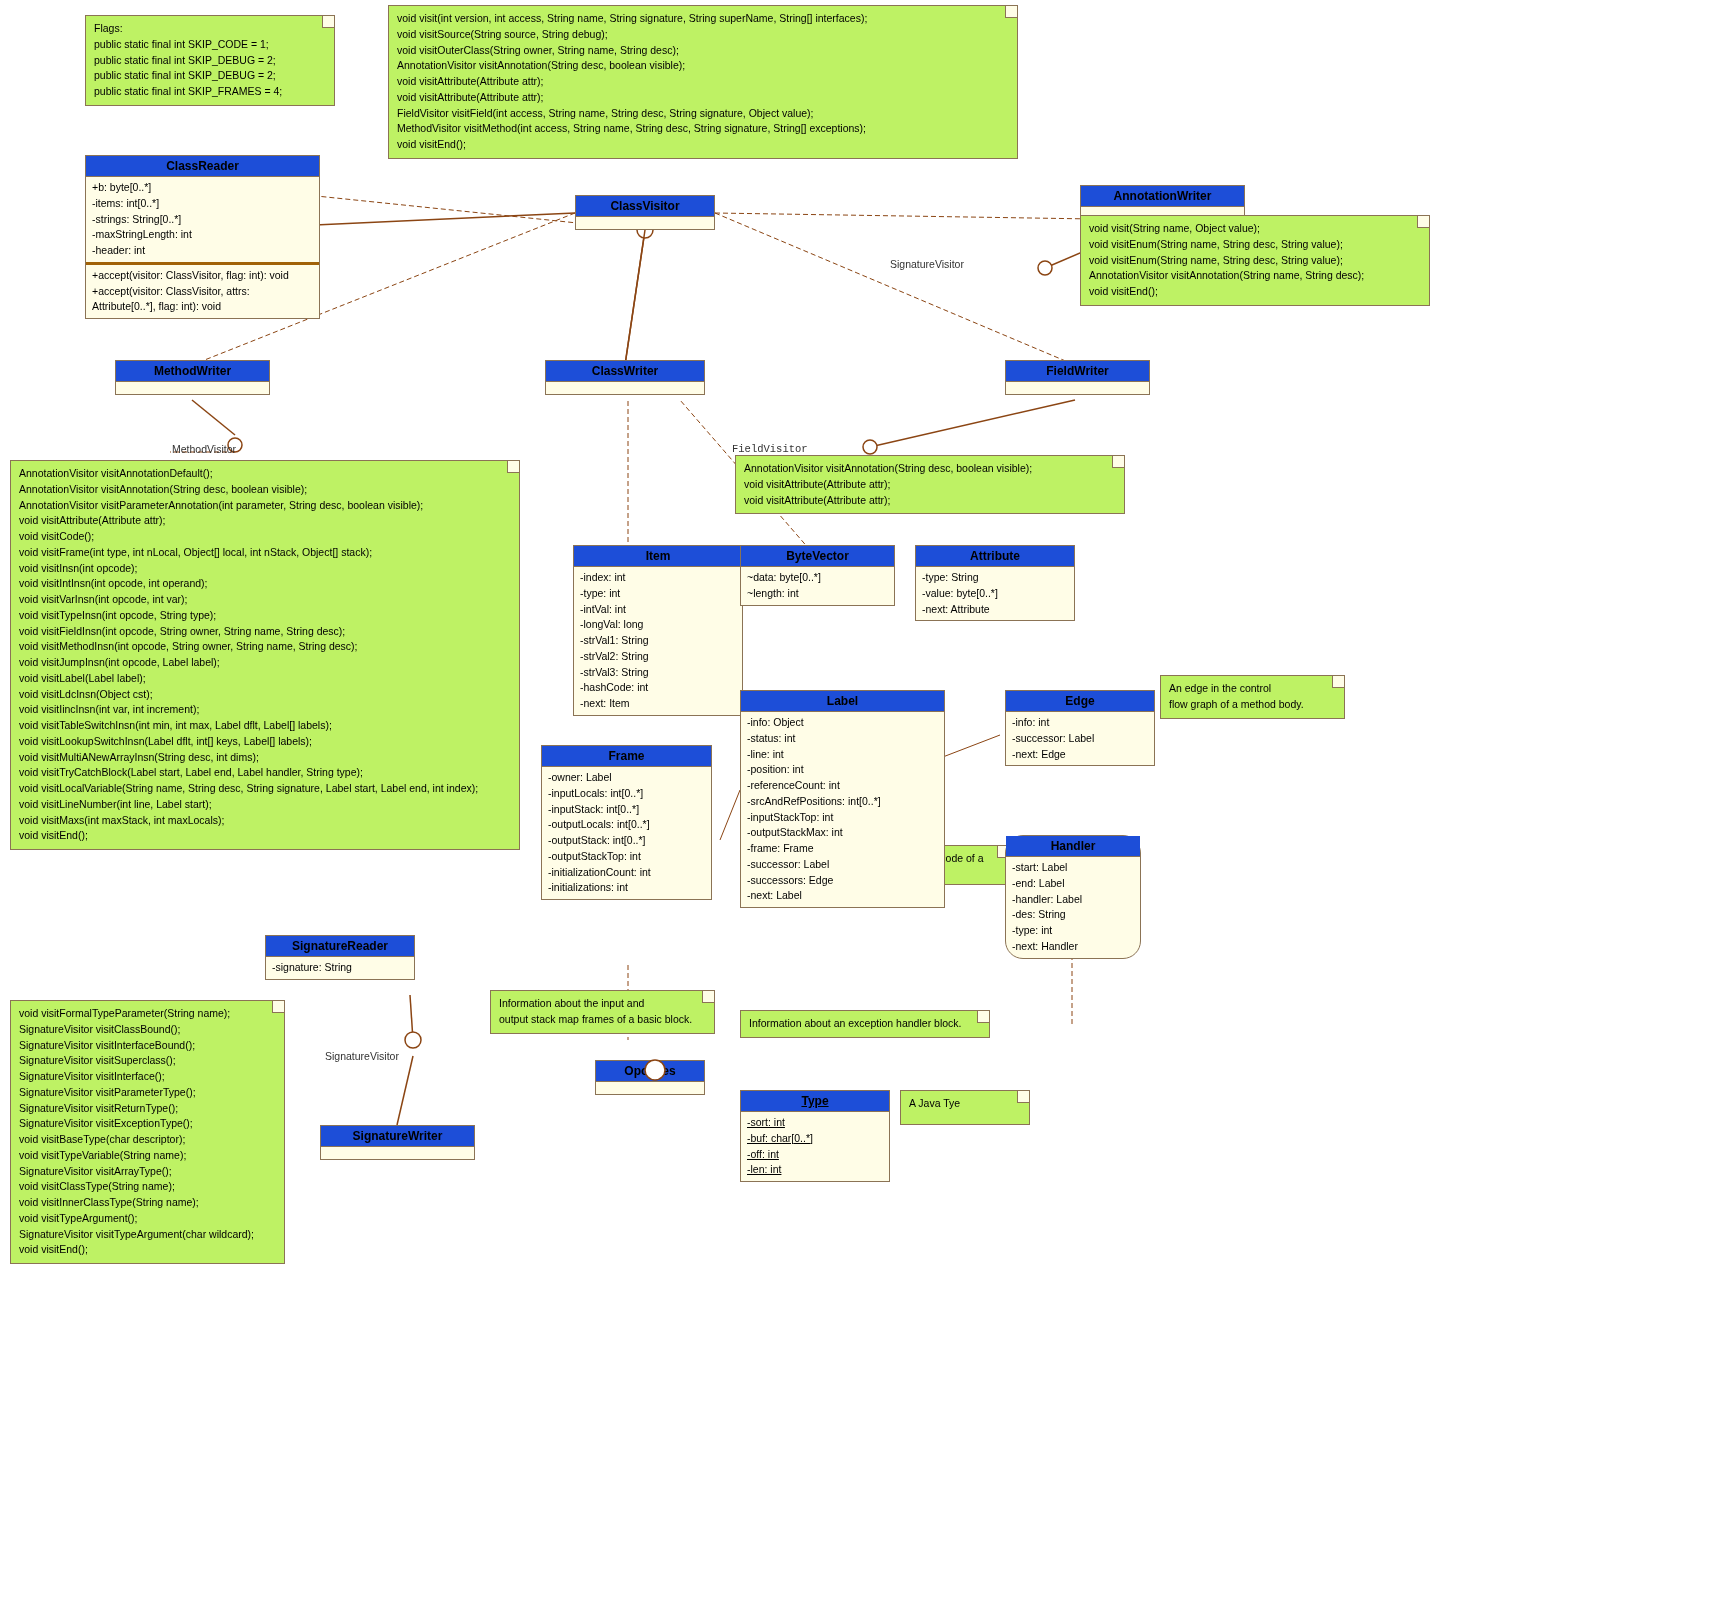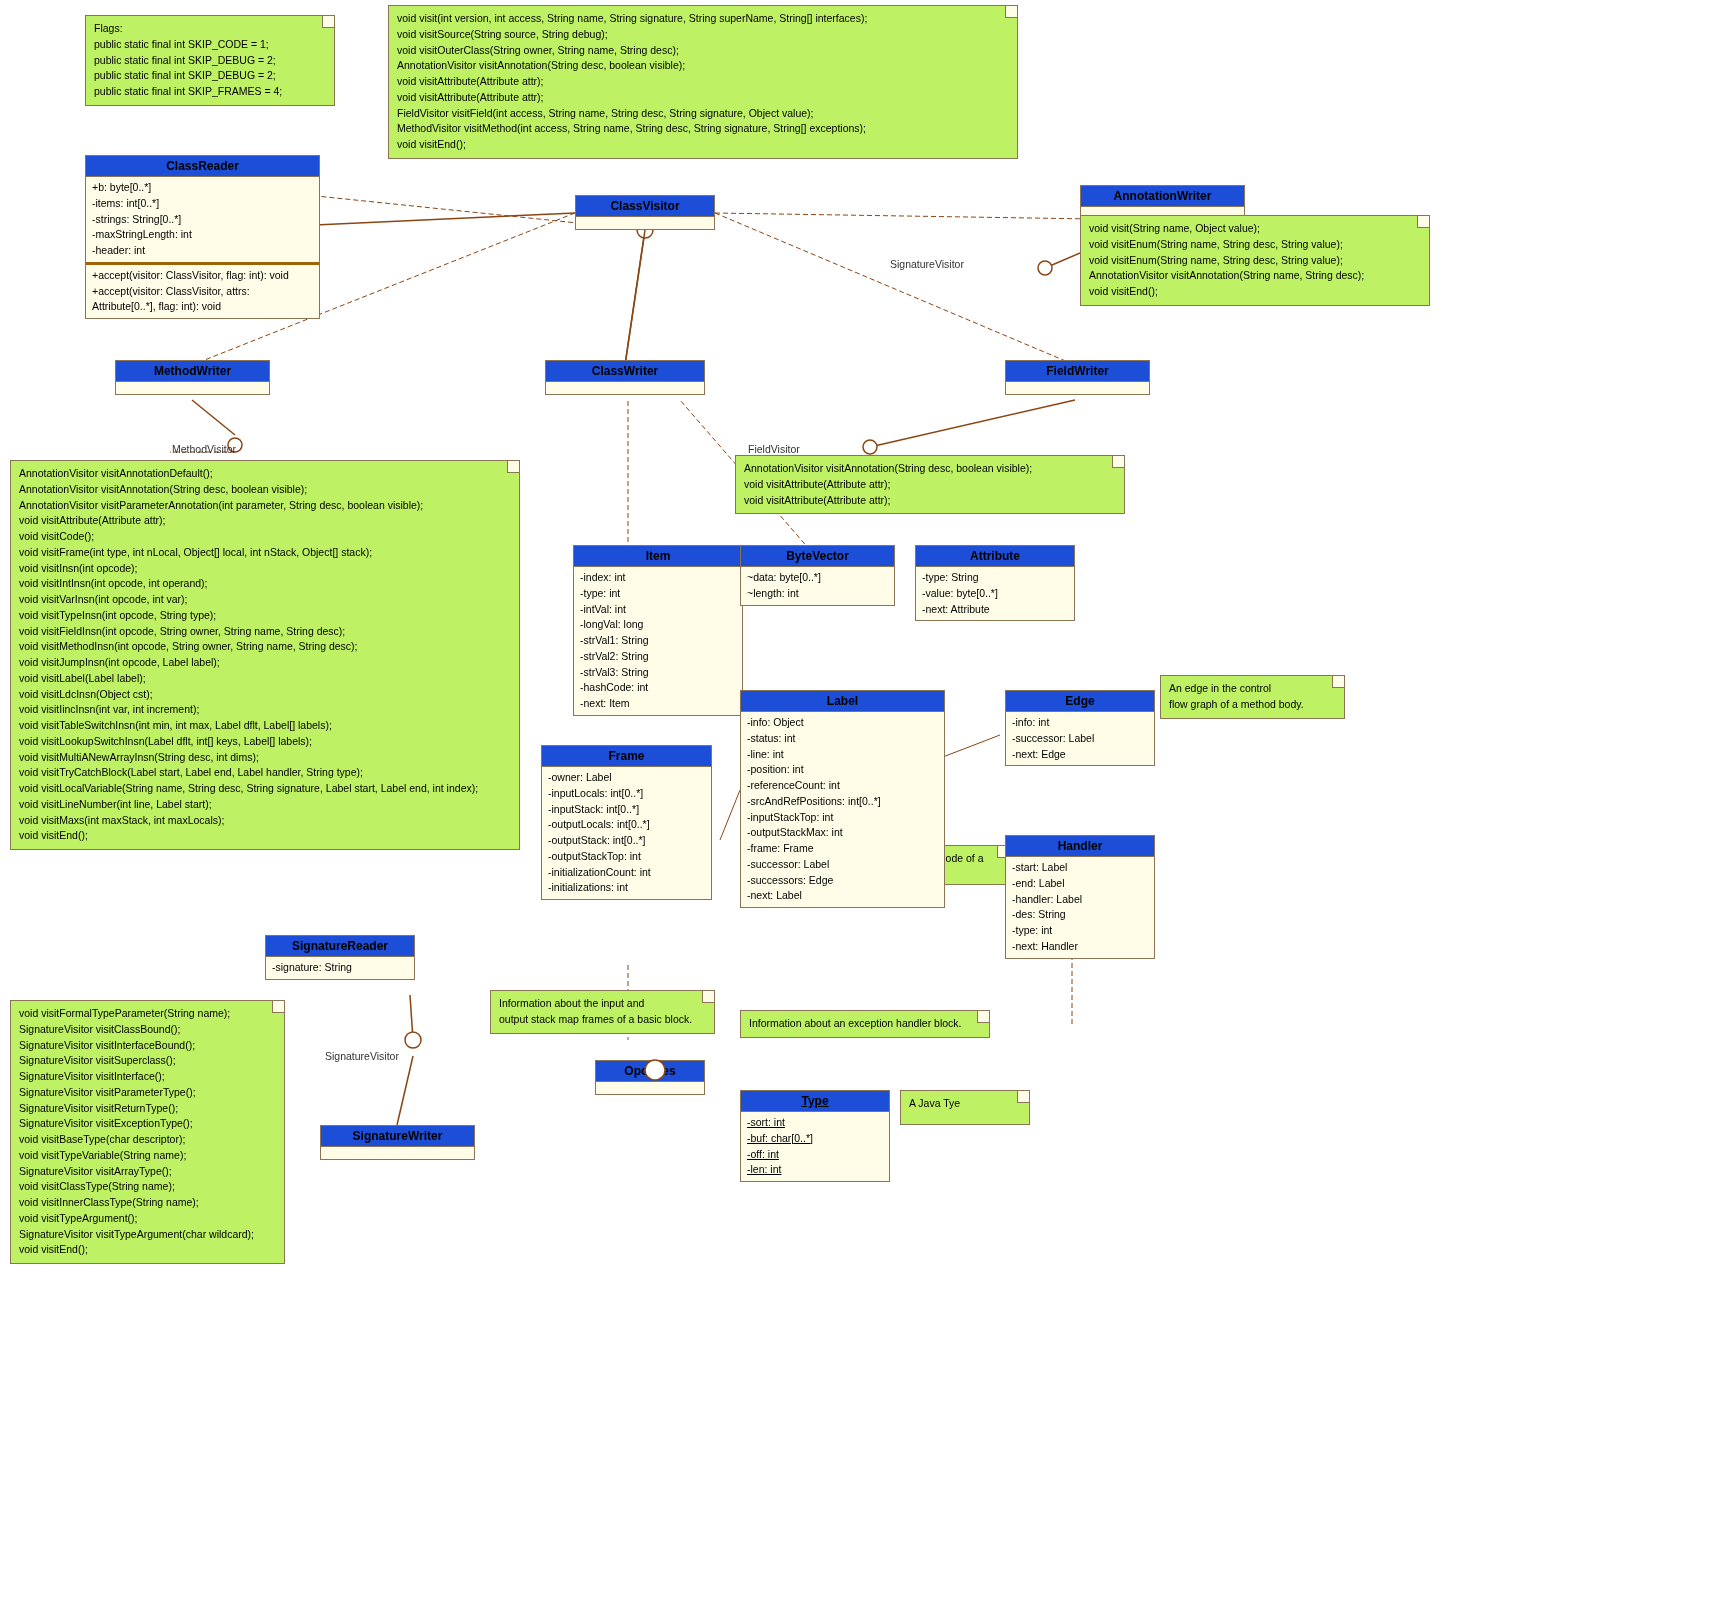--- a/index.html
+++ b/index.html
@@ -194,21 +194,21 @@
   <div class="uml-box" style="left:545px; top:360px; width:160px; height:35px;">
     <div class="class-header">ClassWriter</div>
   </div>
 
   <div class="uml-box" style="left:1005px; top:360px; width:145px; height:35px;">
     <div class="class-header">FieldWriter</div>
   </div>
 
   <div class="label-text" style="left:172px; top:443px;">MethodVisitor</div>
 
-  <div class="label-text" style="left:748px; top:443px;">FieldVisitor</div>
+  <div class="label-text" style="left:732px; top:443px;font-family:Liberation Mono, monospace;">FieldVisitor</div>
 
   <div class="note-box" style="left:735px; top:455px; width:390px;">
     <div class="note-corner"></div>
     <div>
       AnnotationVisitor visitAnnotation(String desc, boolean visible);<br>
       void visitAttribute(Attribute attr);<br>
       void visitAttribute(Attribute attr);
     </div>
   </div>
 
@@ -323,21 +323,21 @@
       -successor: Label<br>
       -next: Edge
     </div>
   </div>
 
   <div class="note-box" style="left:1160px; top:675px; width:185px;">
     <div class="note-corner"></div>
     <span>An edge in the control<br>flow graph of a method body.</span>
   </div>
 
-  <div class="uml-box" style="left:1005px; top:835px; width:150px;">
+  <div class="uml-box" style="left:1005px; top:835px; width:136px;border-radius:18px;">
     <div class="class-header">Handler</div>
     <div class="class-body">
       -start: Label<br>
       -end: Label<br>
       -handler: Label<br>
       -des: String<br>
       -type: int<br>
       -next: Handler
     </div>
   </div>

